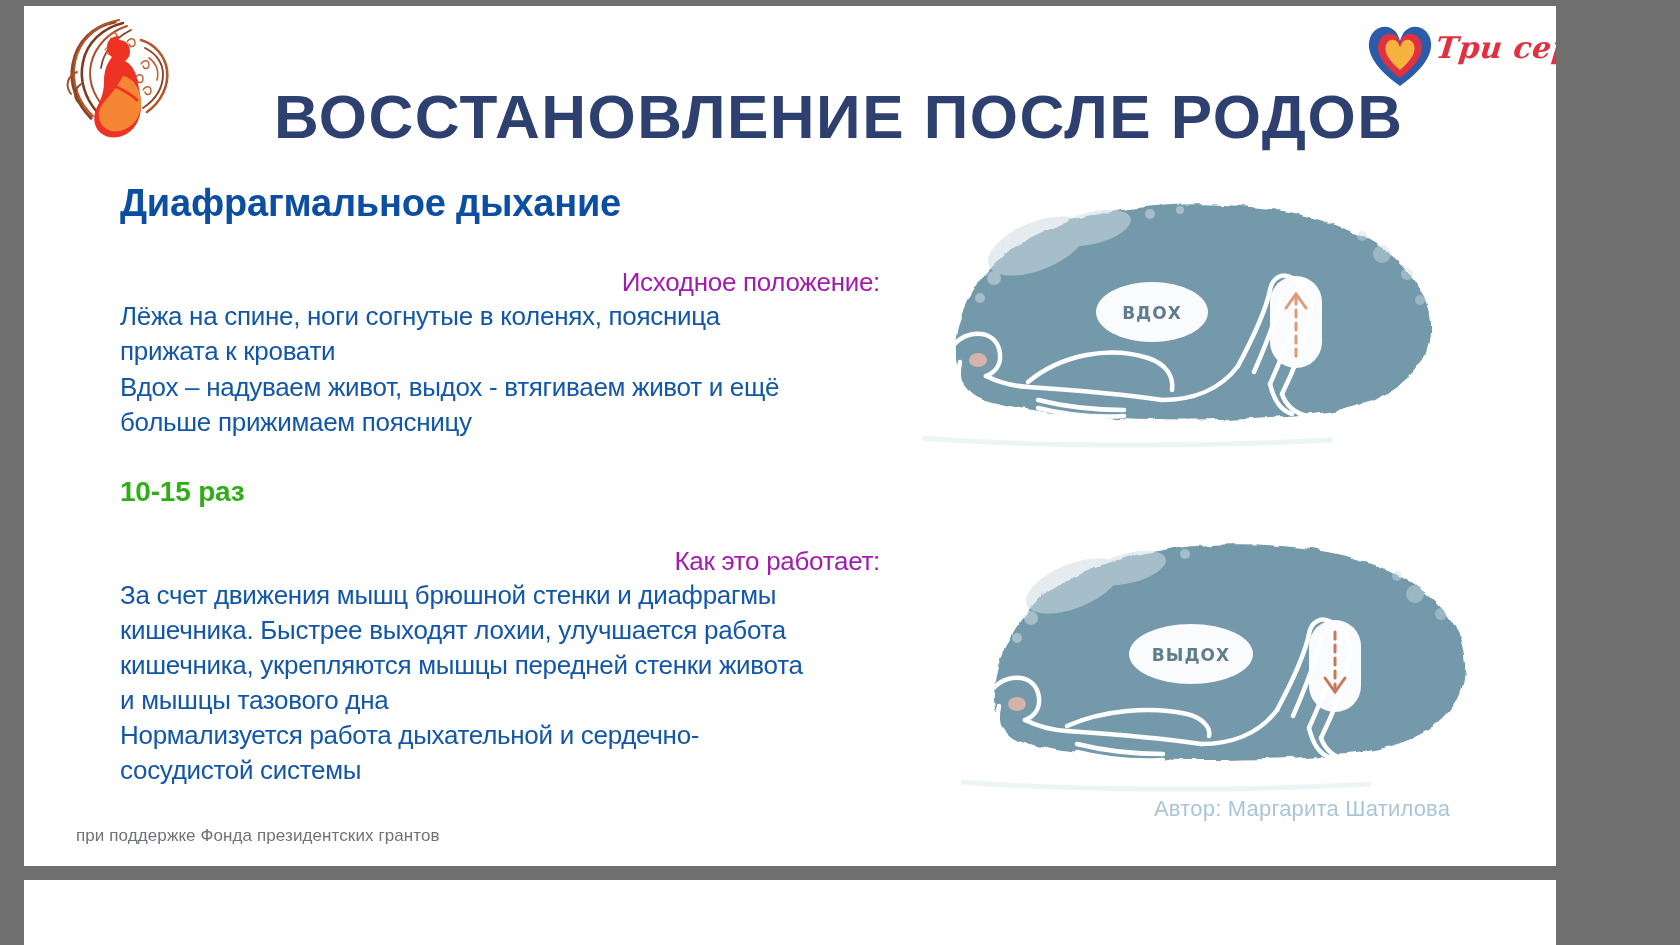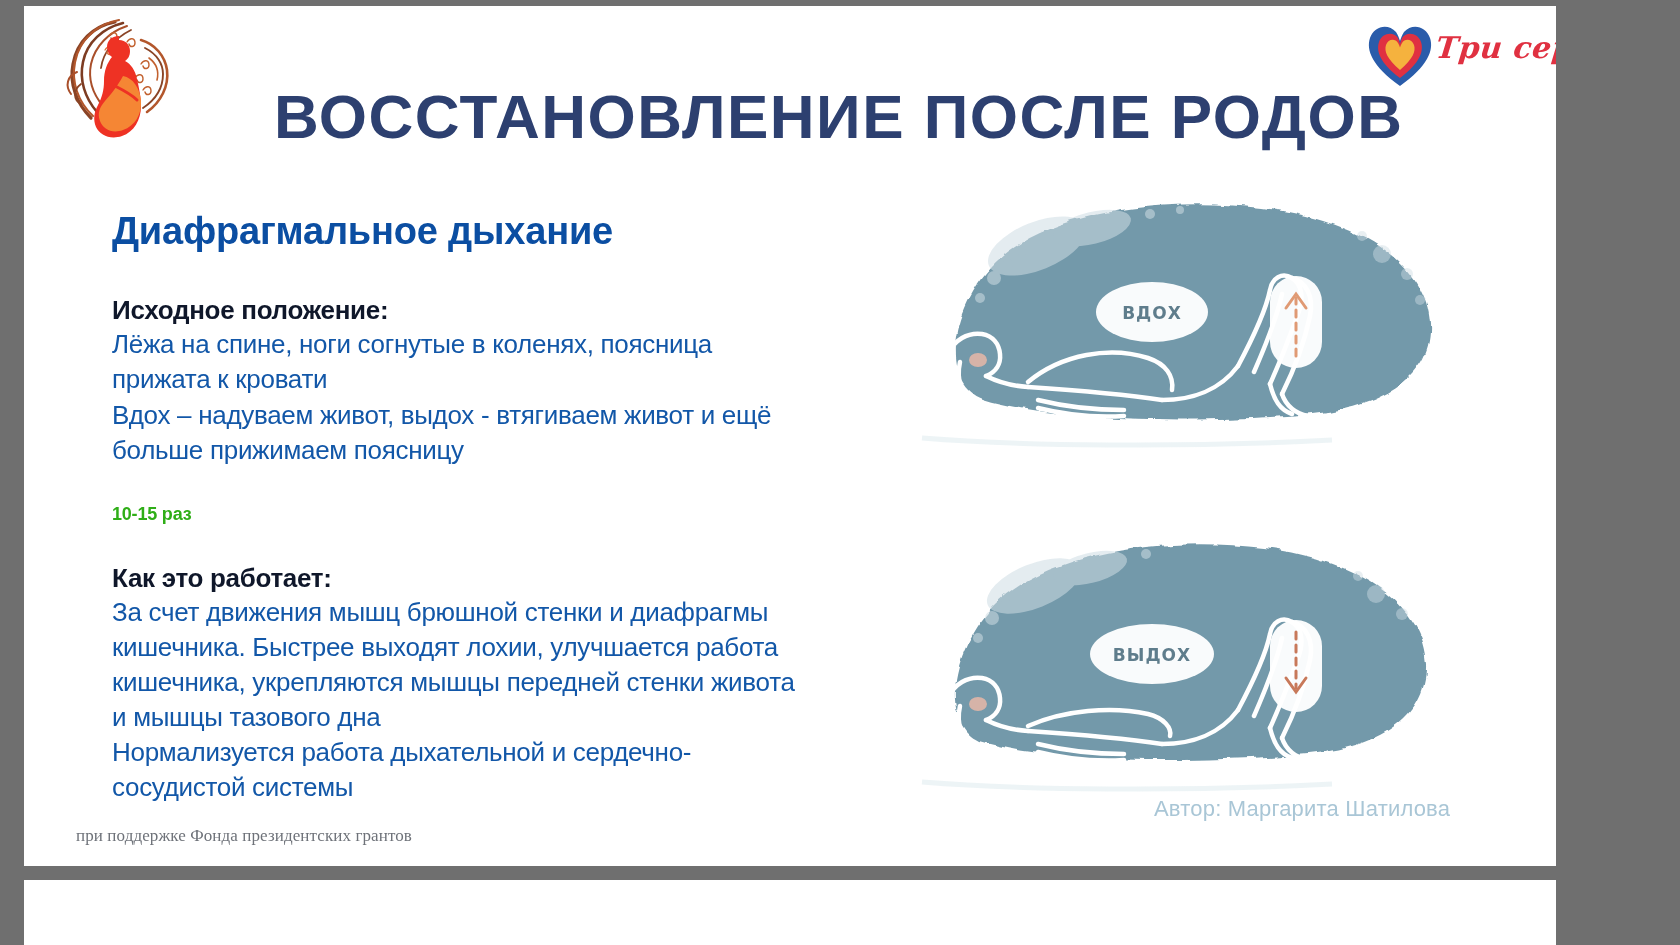--- a/index.html
+++ b/index.html
@@ -94,85 +94,85 @@
     font-size: 50px;
     line-height: 1.0;
     color: #2d4070;
     letter-spacing: 1.2px;
     white-space: nowrap;
   }
 
   
   #content {
     position: absolute;
-    left: 88px;
+    left: 96px;
     top: 176px;
     width: 760px;
-    margin-top: 28px;
   }
   #section-heading {
     font-family: "Liberation Sans", sans-serif;
     font-weight: 700;
     font-size: 38px;
     color: #0b4ea2;
     letter-spacing: -0.2px;
     margin: 0 0 40px 0;
     white-space: nowrap;
   }
   .blk { margin: 0 0 0 0; }
   .blk-label {
     font-family: "Liberation Sans", sans-serif;
-    font-weight: 700;
+    font-weight: 400;
     font-size: 26px;
-    color: #0f172a;
+    color: #a21caf;
     line-height: 1.32;
     letter-spacing: -0.3px;
+    text-align: right;
   }
   .blk-line {
     font-family: "Liberation Sans", sans-serif;
     font-weight: 400;
     font-size: 26px;
     color: #1257a8;
     line-height: 1.35;
     letter-spacing: -0.3px;
   }
   #reps {
     font-family: "Liberation Sans", sans-serif;
     font-weight: 700;
-    font-size: 18px;
+    font-size: 28px;
     color: #2fae17;
     letter-spacing: -0.2px;
     margin: 36px 0 0 0;
   }
   #how-block { margin-top: 36px; }
 
   
   #footer-note {
     position: absolute;
     left: 52px;
     top: 820px;
-    font-family: Liberation Serif, serif;
+    font-family: Liberation Sans, sans-serif;
     font-size: 17px;
     color: #6e7279;
     letter-spacing: 0.1px;
   }
   #author-credit {
     position: absolute;
     left: 1130px;
     top: 790px;
     font-family: "Liberation Sans", sans-serif;
     font-size: 22px;
     color: #a9c6d6;
     letter-spacing: 0.2px;
   }
 
   
   .illus { position: absolute; }
   #illus-inhale { left: 838px; top: 188px; width: 600px; height: 270px; text-align: center; }
-  #illus-exhale { left: 840px; top: 520px; width: 600px; height: 280px; }
+  #illus-exhale { left: 879px; top: 520px; width: 600px; height: 280px; }
   .illus svg { display: block; width: 100%; height: 100%; }
   .breath-label {
     font-family: "DejaVu Sans", sans-serif;
     font-weight: 700;
     font-size: 17px;
     fill: #5f7d8c;
     letter-spacing: 1px;
   }
 </style>
 </head>

